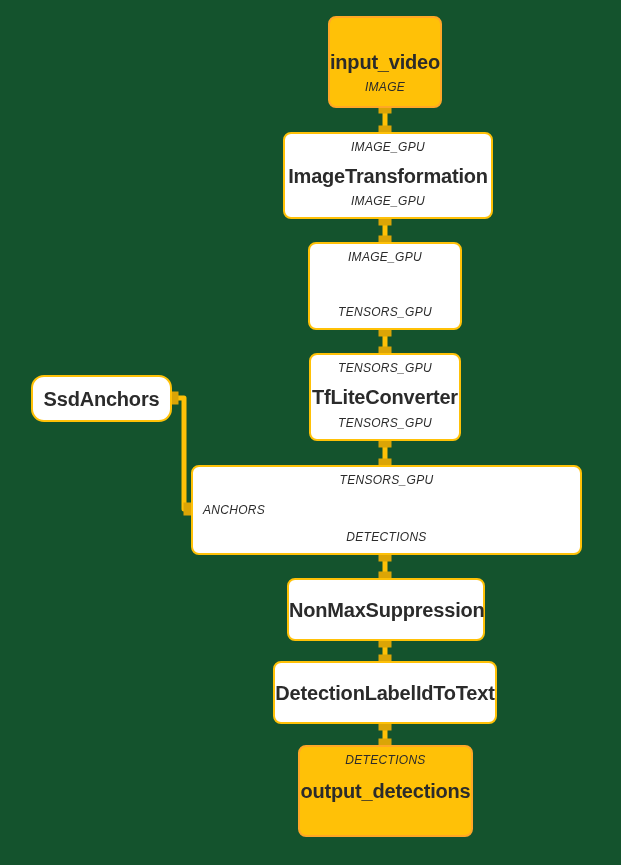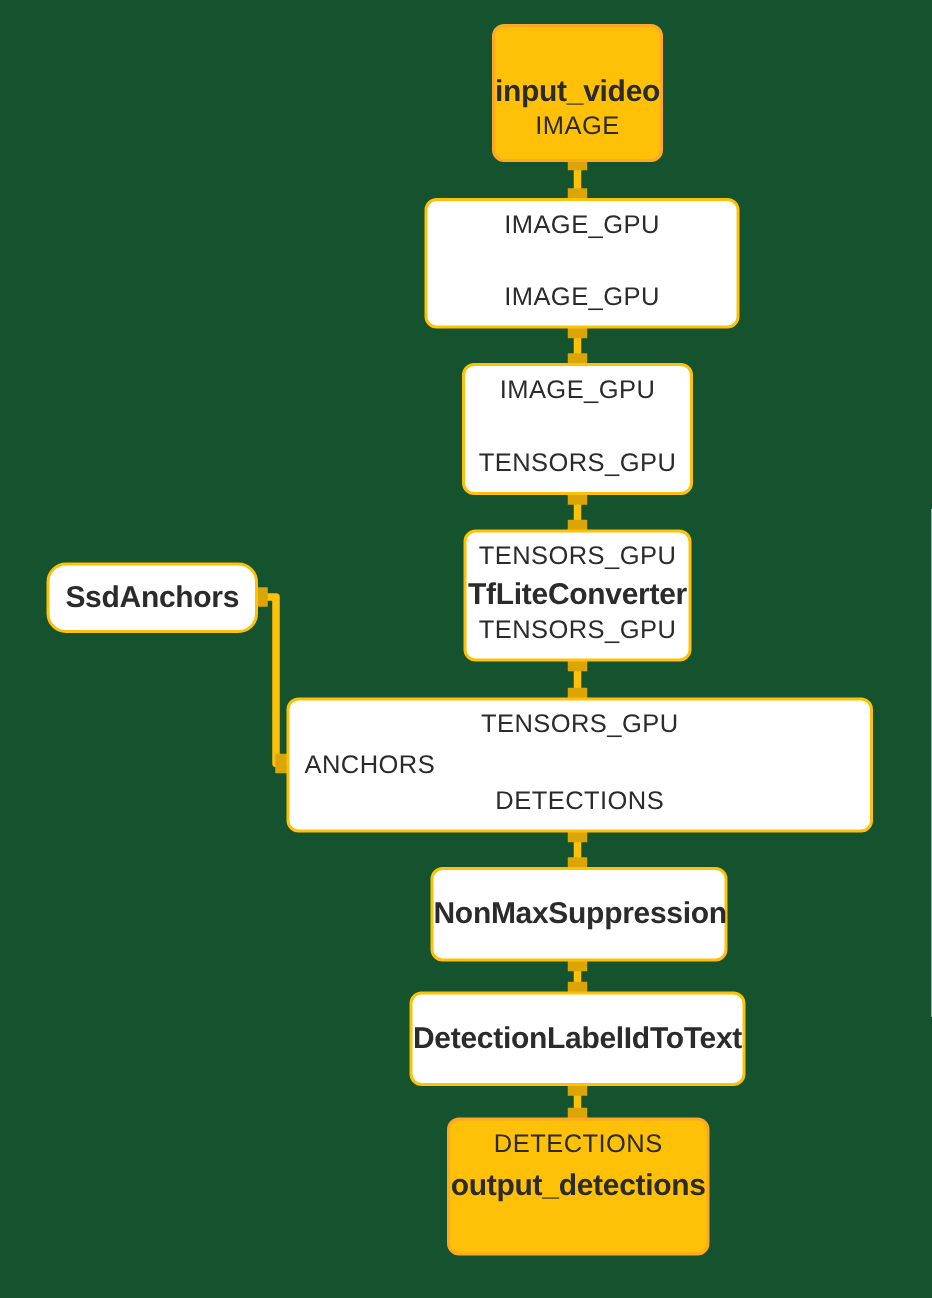--- a/index.html
+++ b/index.html
@@ -37,25 +37,26 @@
     font-size: 20px;
     font-weight: 700;
     letter-spacing: -0.2px;
     white-space: nowrap;
     color: var(--text, #2B2B2B);
   }
   .port-label {
     position: absolute;
     left: 0; right: 0;
     text-align: center;
-    font-size: 17px;
+    font-size: 12px;
     font-weight: 500;
     letter-spacing: 0.3px;
     white-space: nowrap;
     color: var(--text, #2B2B2B);
+    font-style: italic;
   }
   .port-label.top { top: 6px; }
   .port-label.bottom { bottom: 9px; }
   .node.stream .port-label.bottom { bottom: 12px; }
   .port-label.left {
     left: 10px; right: auto;
     top: 50%;
     transform: translateY(-50%);
     text-align: left;
   }
@@ -93,20 +94,21 @@
     <rect class="port" x="378.5" y="738.5" width="13" height="13"></rect>
   </svg>
 
   <div class="node stream" style="left:328px; top:16px; width:114px; height:92px;">
     <div class="title">input_video</div>
     <div class="port-label bottom">IMAGE</div>
   </div>
 
   <div class="node calculator" style="left:283px; top:132px; width:210px; height:87px;">
     <div class="port-label top">IMAGE_GPU</div>
+    <div class="title">ImageTransformation</div>
     <div class="port-label bottom">IMAGE_GPU</div>
   </div>
 
   <div class="node calculator" style="left:308px; top:242px; width:154px; height:88px;">
     <div class="port-label top">IMAGE_GPU</div>
     <div class="port-label bottom">TENSORS_GPU</div>
   </div>
 
   <div class="node calculator" style="left:309px; top:353px; width:152px; height:88px;">
     <div class="port-label top">TENSORS_GPU</div>

